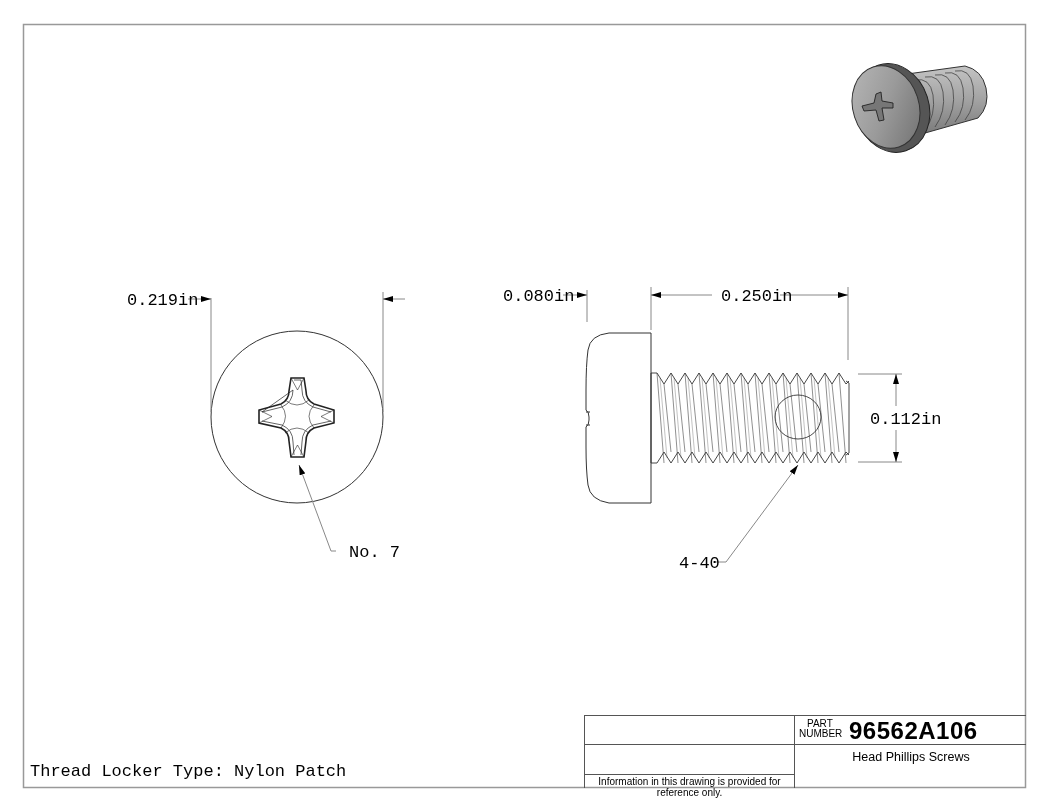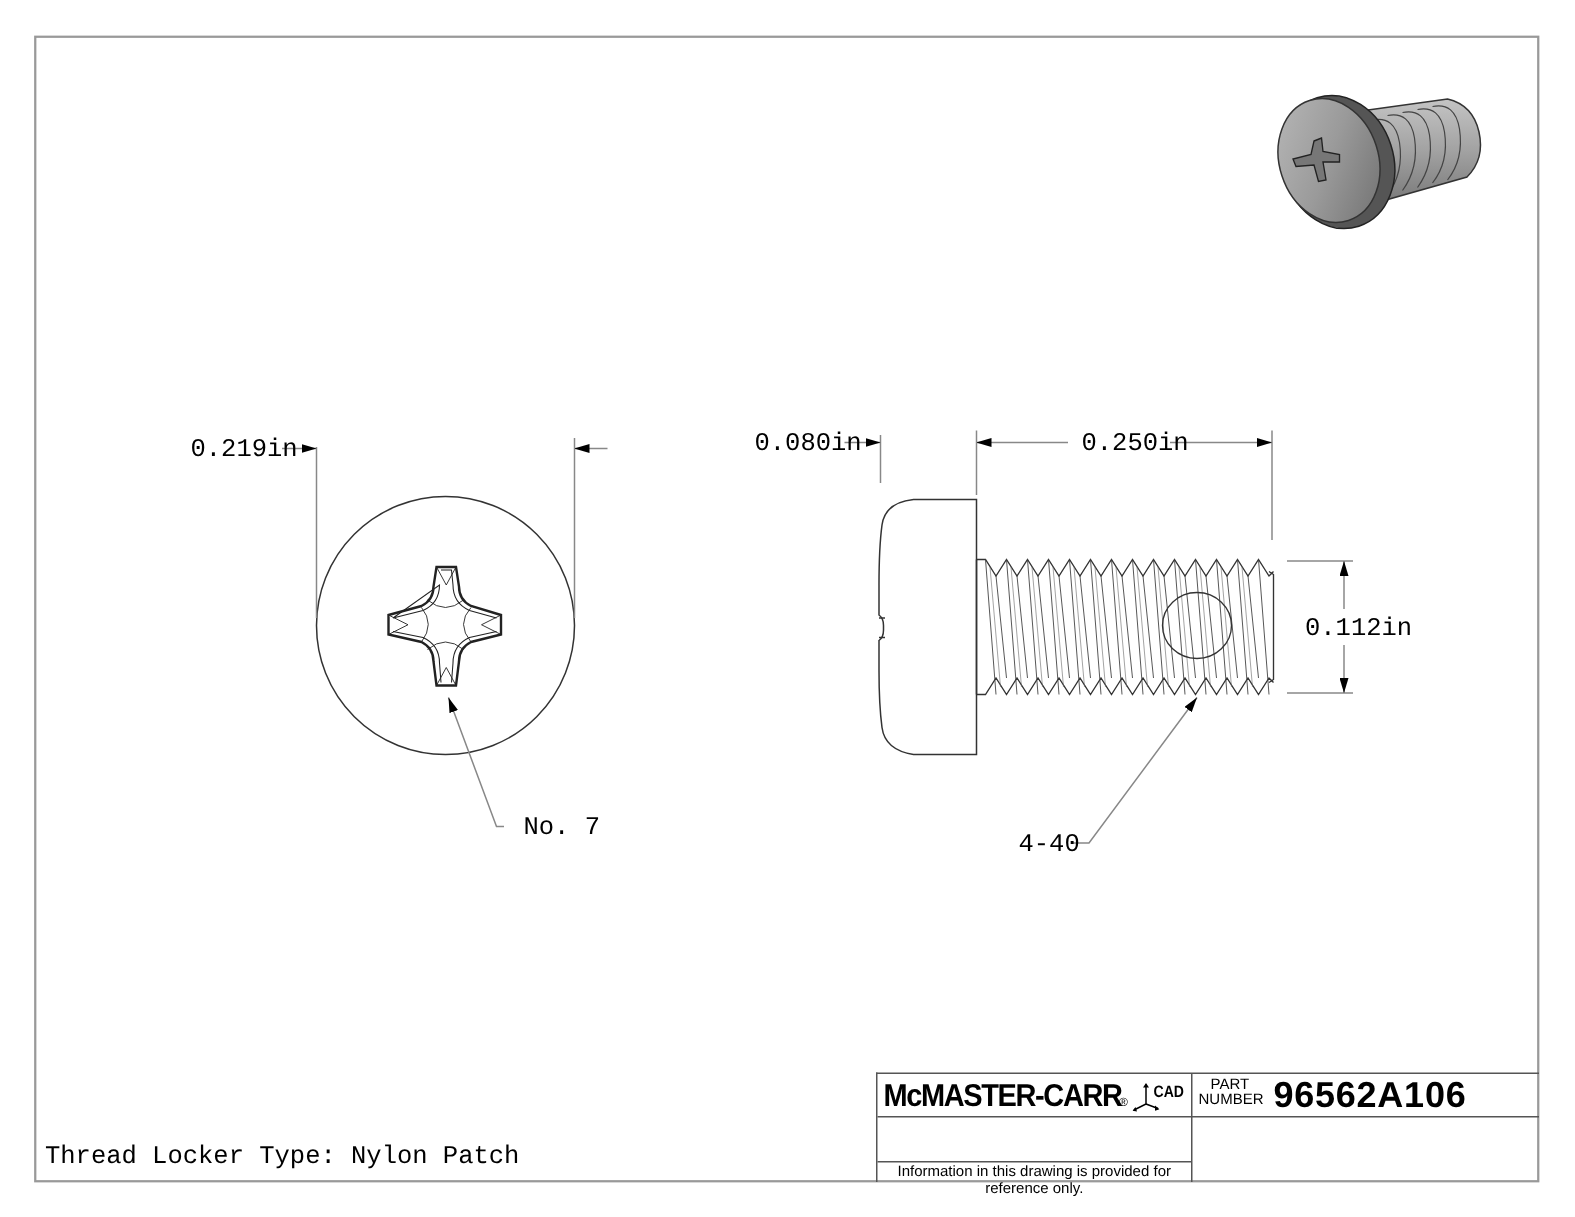--- a/index.html
+++ b/index.html
@@ -112,33 +112,25 @@
 
 <span class="lbl" style="left:30px; top:763px;">Thread Locker Type: Nylon Patch</span>
 
 <div id="title-block">
 
   <div class="tb-cell" style="left:209px; top:0; width:1px; height:72px; background:#555;"></div>
 
   <div class="tb-cell" style="left:0; top:28px; width:441px; height:1px; background:#555;"></div>
   <div class="tb-cell" style="left:0; top:58px; width:209px; height:1px; background:#555;"></div>
 
-  <div class="tb-cell" style="left:4px; top:2px; width:205px; height:26px;">
-    <span class="brand" style="position:absolute; left:0; top:1px;">McMASTER-CARR</span>
-    <span style="position:absolute; left:157px; top:12px; font-size:8px;">®</span>
-    <svg style="position:absolute; left:166px; top:4px;" width="18" height="20">
-      <path d="M9,1 L9,14 L1,18 M9,14 L17,17" fill="none" stroke="#000" stroke-width="1"></path>
-      <path d="M7,3 L9,0 L11,3 Z M2,16 L0,18.5 L3,19 Z M15,15 L18,17.5 L15,18.5 Z" fill="#000"></path>
-    </svg>
-    <span style="position:absolute; left:180px; top:4px; font-size:11px; font-weight:bold; transform:scaleX(0.85); transform-origin:left;">CAD</span>
-  </div>
 
   <div class="tb-cell" style="left:214px; top:3px; width:50px;">
     <div class="pn-small" style="padding-left:8px;">PART</div>
     <div class="pn-small">NUMBER</div>
   </div>
   <div class="tb-cell pn-big" style="left:264px; top:1px;">96562A106</div>
 
   <div class="tb-cell tb-tiny" style="left:0; top:60px; width:209px;">Information in this drawing is provided for reference only.</div>
 
   <div class="tb-cell desc" style="left:210px; top:32px; width:232px;">
+    <div>Head Phillips Screws</div>
   </div>
 </div>
 
 </body></html>

